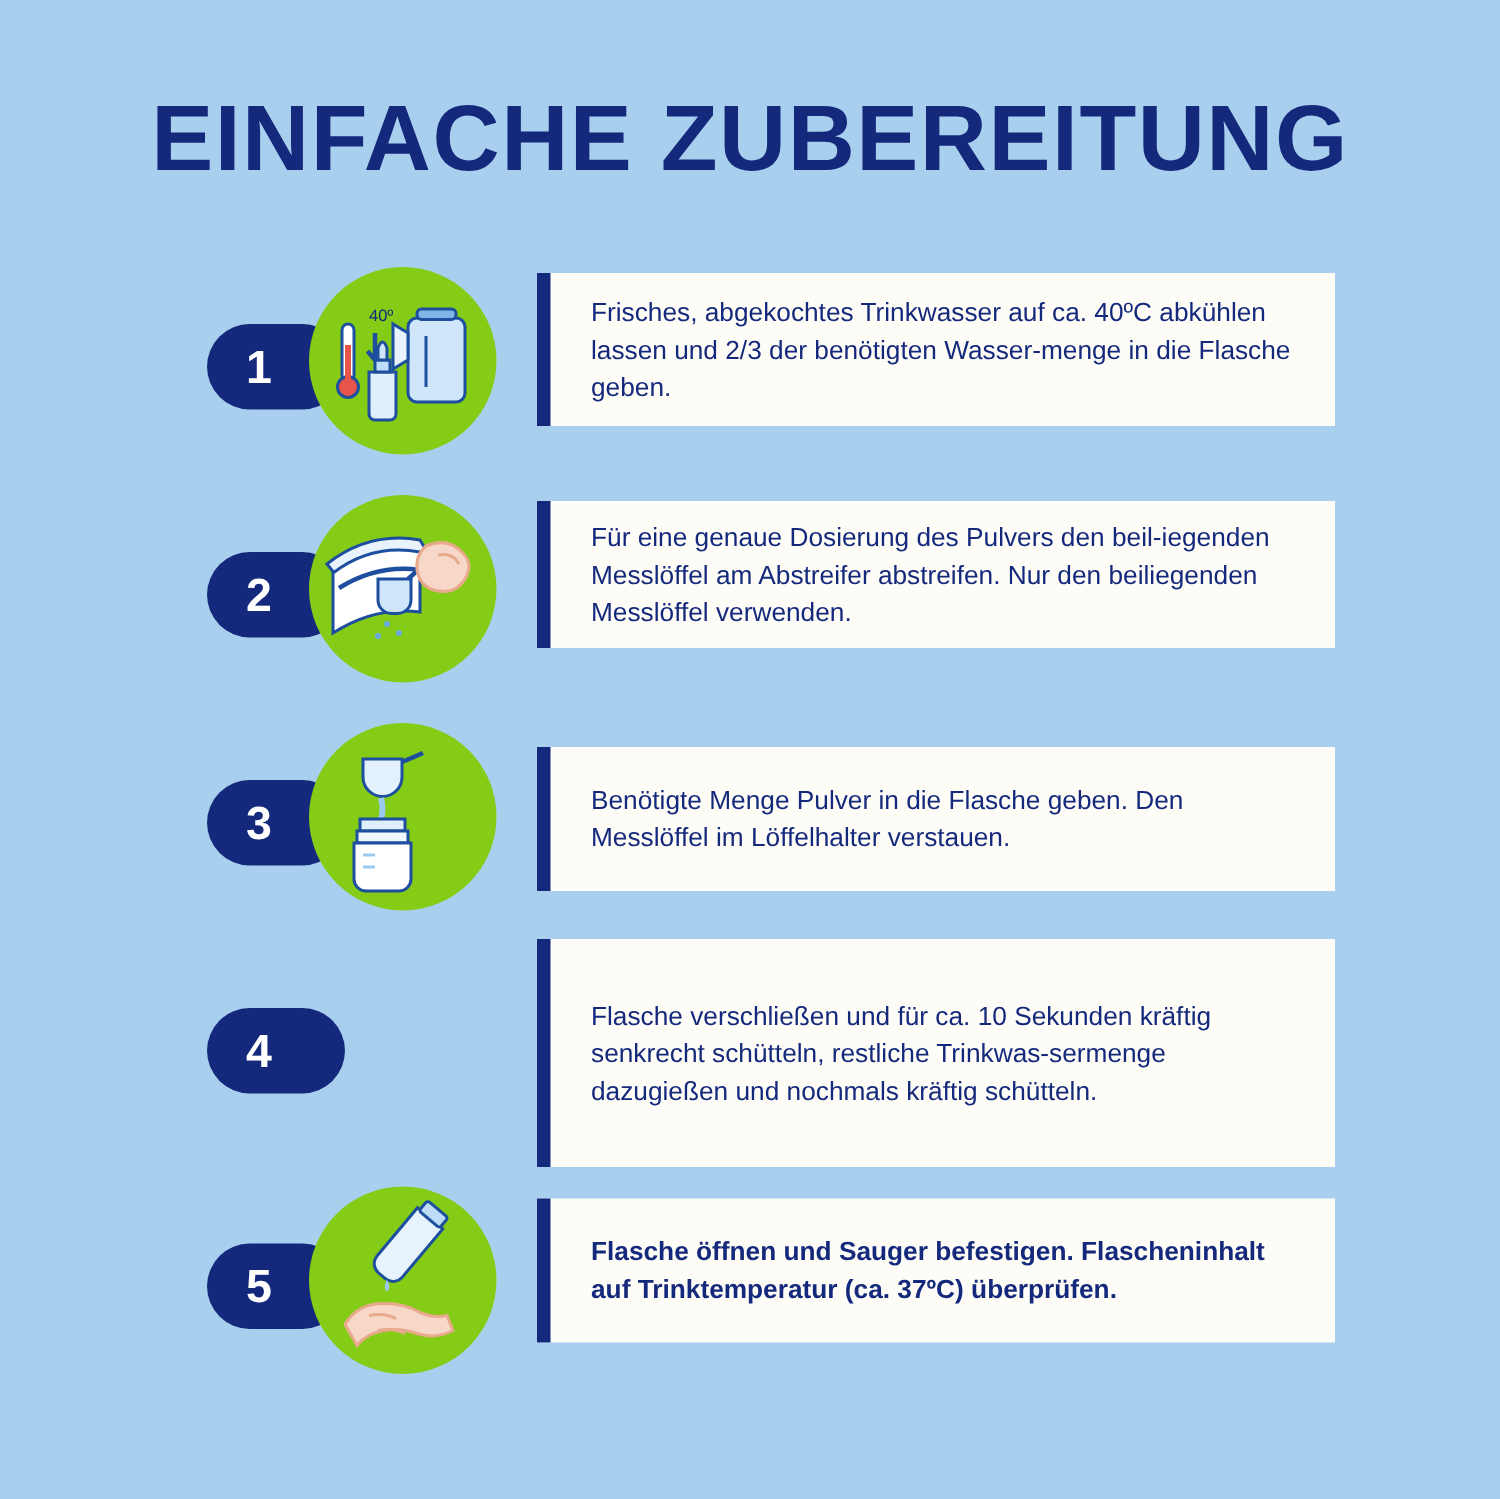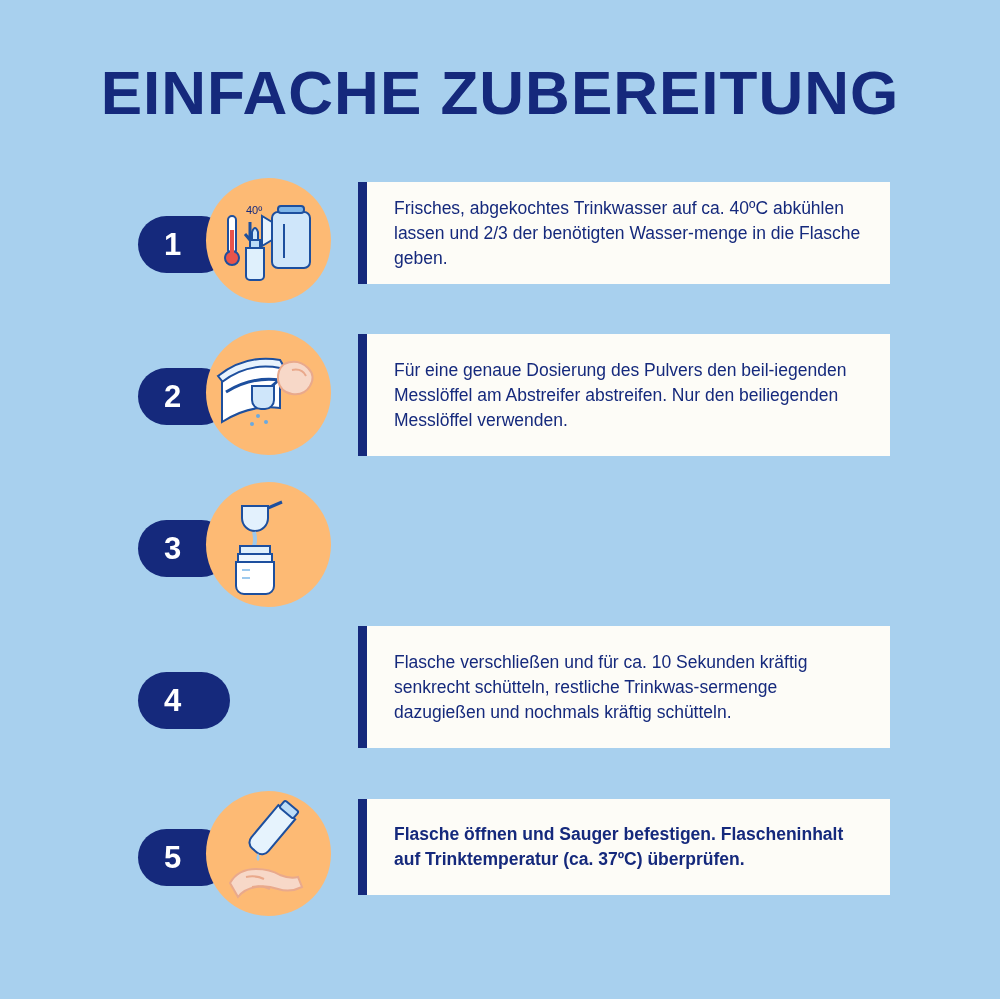--- a/index.html
+++ b/index.html
@@ -64,21 +64,21 @@
     box-sizing: border-box;
     z-index: 1;
   }
   .circle {
     position: absolute;
     left: 206px;
     top: 0px;
     width: 125px;
     height: 125px;
     border-radius: 50%;
-    background: #fdba74;
+    background: #84cc16;
     overflow: hidden;
     z-index: 2;
   }
   .circle svg {
     display: block;
   }
   .textbox {
     position: absolute;
     left: 358px;
     top: 6px;
@@ -94,23 +94,23 @@
   .textbox p {
     margin: 0;
     font-size: 17.5px;
     line-height: 25px;
     color: #15297c;
     font-family: "Liberation Sans", sans-serif;
     white-space: pre-line;
   }
   
   .step-1 .textbox { top: 4px; height: 102px; align-items: center; }
-  .step-2 .textbox { top: 4px; height: 122px; }
+  .step-2 .textbox { top: 4px; height: 98px; }
   .step-3 .textbox { top: 16px; height: 76px; }
-  .step-4 .textbox { top: -8px; height: 122px; }
+  .step-4 .textbox { top: -8px; height: 152px; }
   .step-5 .textbox { top: 8px; height: 96px; font-weight: bold; }
   .step-4 { height: 140px; }
 </style>
 </head>
 <body>
 
 <div class="page">
 
   <div class="title">EINFACHE ZUBEREITUNG</div>
 
@@ -179,20 +179,23 @@
 
           <path d="M48 50 q2 8 0 14" stroke="#9cc9ee" stroke-width="4" fill="none"></path>
 
           <rect x="34" y="64" width="30" height="8" fill="#dff0fc" stroke="#1d4f9e" stroke-width="2"></rect>
           <rect x="32" y="72" width="34" height="8" fill="#eef7fe" stroke="#1d4f9e" stroke-width="2"></rect>
           <path d="M30 80 h38 v24 a8 8 0 0 1 -8 8 h-22 a8 8 0 0 1 -8 -8 z" fill="#ffffff" stroke="#1d4f9e" stroke-width="2"></path>
           <line x1="36" y1="88" x2="44" y2="88" stroke="#9cc9ee" stroke-width="2"></line>
           <line x1="36" y1="96" x2="44" y2="96" stroke="#9cc9ee" stroke-width="2"></line>
         </svg>
       </div>
+      <div class="textbox">
+        <p>Benötigte Menge Pulver in die Flasche geben. Den Messlöffel im Löffelhalter verstauen.</p>
+      </div>
     </div>
 
     <div class="step step-4">
       <div class="badge">4</div>
       <div class="textbox">
         <p>Flasche verschließen und für ca. 10 Sekunden kräftig senkrecht schütteln, restliche Trinkwas-sermenge dazugießen und nochmals kräftig schütteln.</p>
       </div>
     </div>
 
     <div class="step step-5">

